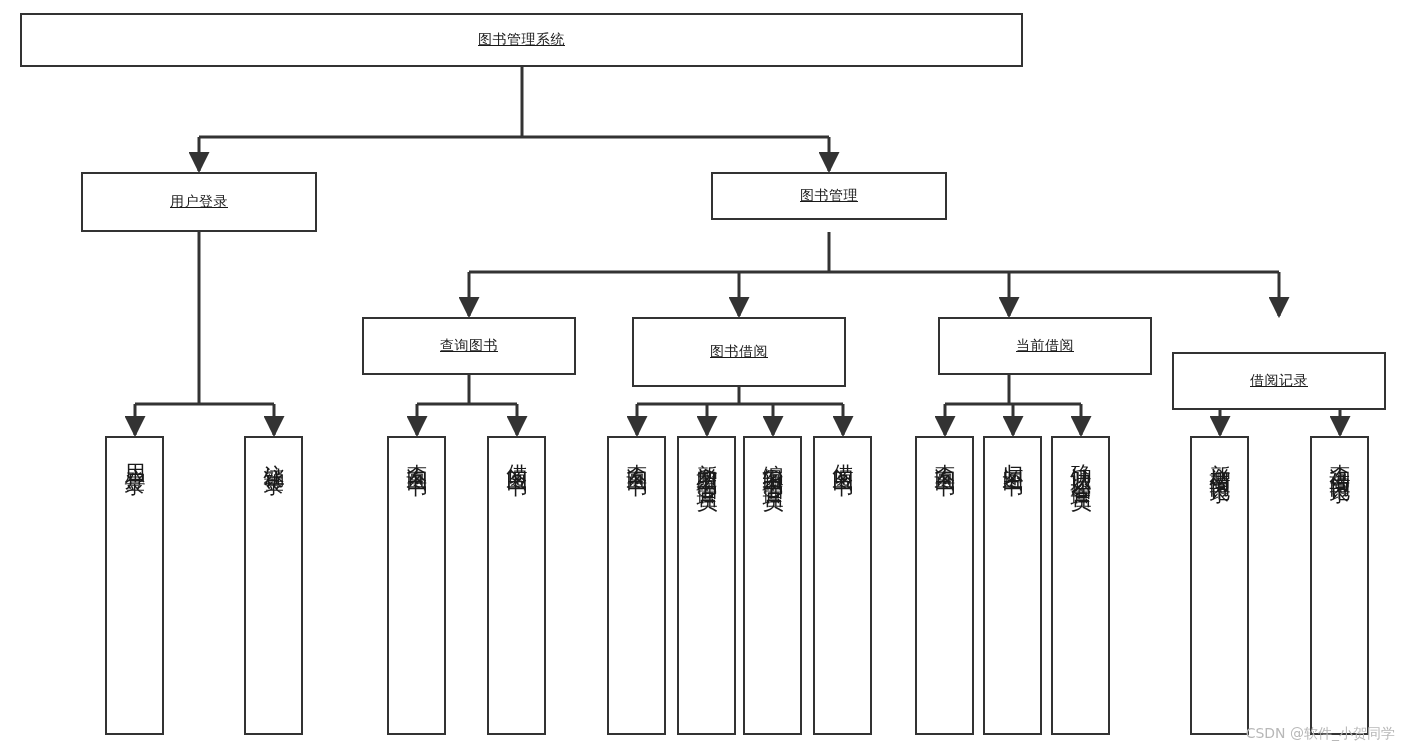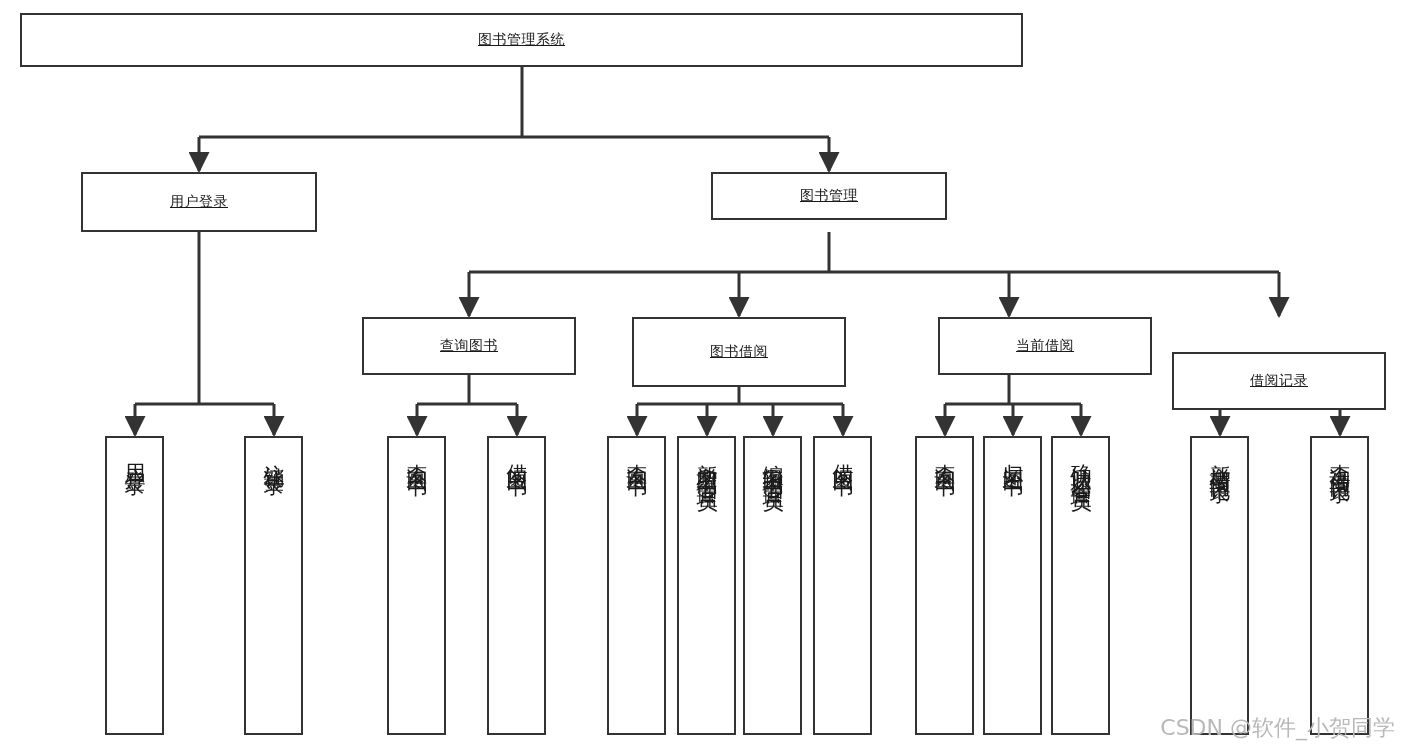--- a/index.html
+++ b/index.html
@@ -60,21 +60,21 @@
     font-size: 21px;
     line-height: 1.0;
     letter-spacing: 4px;
     white-space: nowrap;
     max-height: 290px;
   }
   #watermark {
     position: absolute;
     right: 10px;
     bottom: 4px;
-    font-size: 22px;
+    font-size: 14px;
     color: #b8b8b8;
     z-index: 5;
     white-space: nowrap;
     font-family: "DejaVu Sans", "Liberation Sans", sans-serif;
   }
 </style>
 </head>
 <body>
 
 <div id="canvas">

